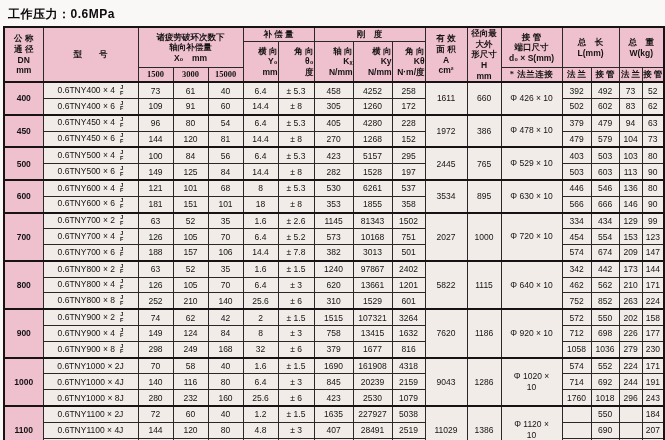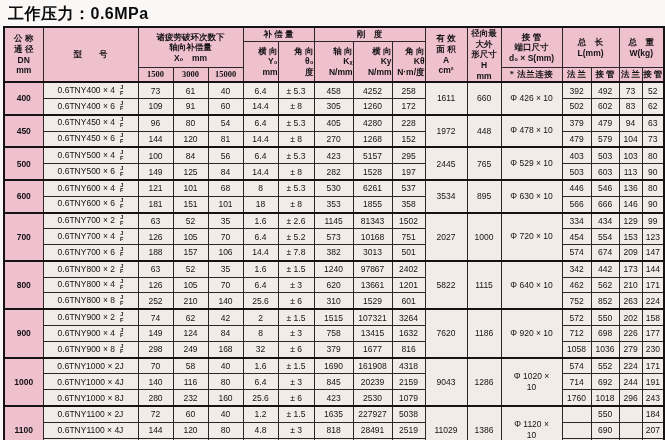--- a/index.html
+++ b/index.html
@@ -5,21 +5,21 @@
   html,body{margin:0;padding:0;}
   body{
     width:665px;height:440px;
     background:#f7f3f1;
     font-family:"Liberation Sans","DejaVu Sans",sans-serif;
     position:relative;
     -webkit-font-smoothing:antialiased;
   }
   .canvas{position:absolute;inset:0;background:#faf8f7;overflow:hidden;}
   .titlebar{position:absolute;top:3px;left:8px;right:6px;height:22px;display:flex;justify-content:space-between;align-items:center;}
-  .title-left,.title-right{font-size:16px;font-weight:bold;color:#0c0b0b;letter-spacing:.5px;}
+  .title-left,.title-right{font-size:12px;font-weight:bold;color:#0c0b0b;letter-spacing:.5px;}
   table.spec{
     position:absolute;left:3px;top:26px;
     width:660px;
     border-collapse:collapse;table-layout:fixed;
     background:#f1ece8;
   }
   table.spec th,table.spec td{
     border:1px solid #2b2627;
     padding:0;margin:0;
     text-align:center;vertical-align:middle;
@@ -174,21 +174,21 @@
             </span></td>
           <td>96</td>
           <td>80</td>
           <td>54</td>
           <td>6.4</td>
           <td>± 5.3</td>
           <td>405</td>
           <td>4280</td>
           <td>228</td>
           <td rowspan="2">1972</td>
-          <td rowspan="2">448</td>
+          <td rowspan="2">386</td>
           <td class="prewrap" rowspan="2">Φ 478 × 10</td>
           <td>379</td>
           <td>479</td>
           <td>94</td>
           <td>63</td>
         </tr>
         <tr class="data-row">
           <td class="model-cell"><span>0.6TNY450 × 6</span><span class="jf">
               <span>J</span>
               <span>F</span>
@@ -530,21 +530,21 @@
           <td></td>
           <td>184</td>
         </tr>
         <tr class="data-row">
           <td class="model-cell"><span>0.6TNY1100 × 4J</span></td>
           <td>144</td>
           <td>120</td>
           <td>80</td>
           <td>4.8</td>
           <td>± 3</td>
-          <td>818</td>
+          <td>407</td>
           <td>28491</td>
           <td>2519</td>
           <td></td>
           <td>690</td>
           <td></td>
           <td>207</td>
         </tr>
         <tr class="data-row">
           <td class="model-cell"></td>
           <td>288</td>

